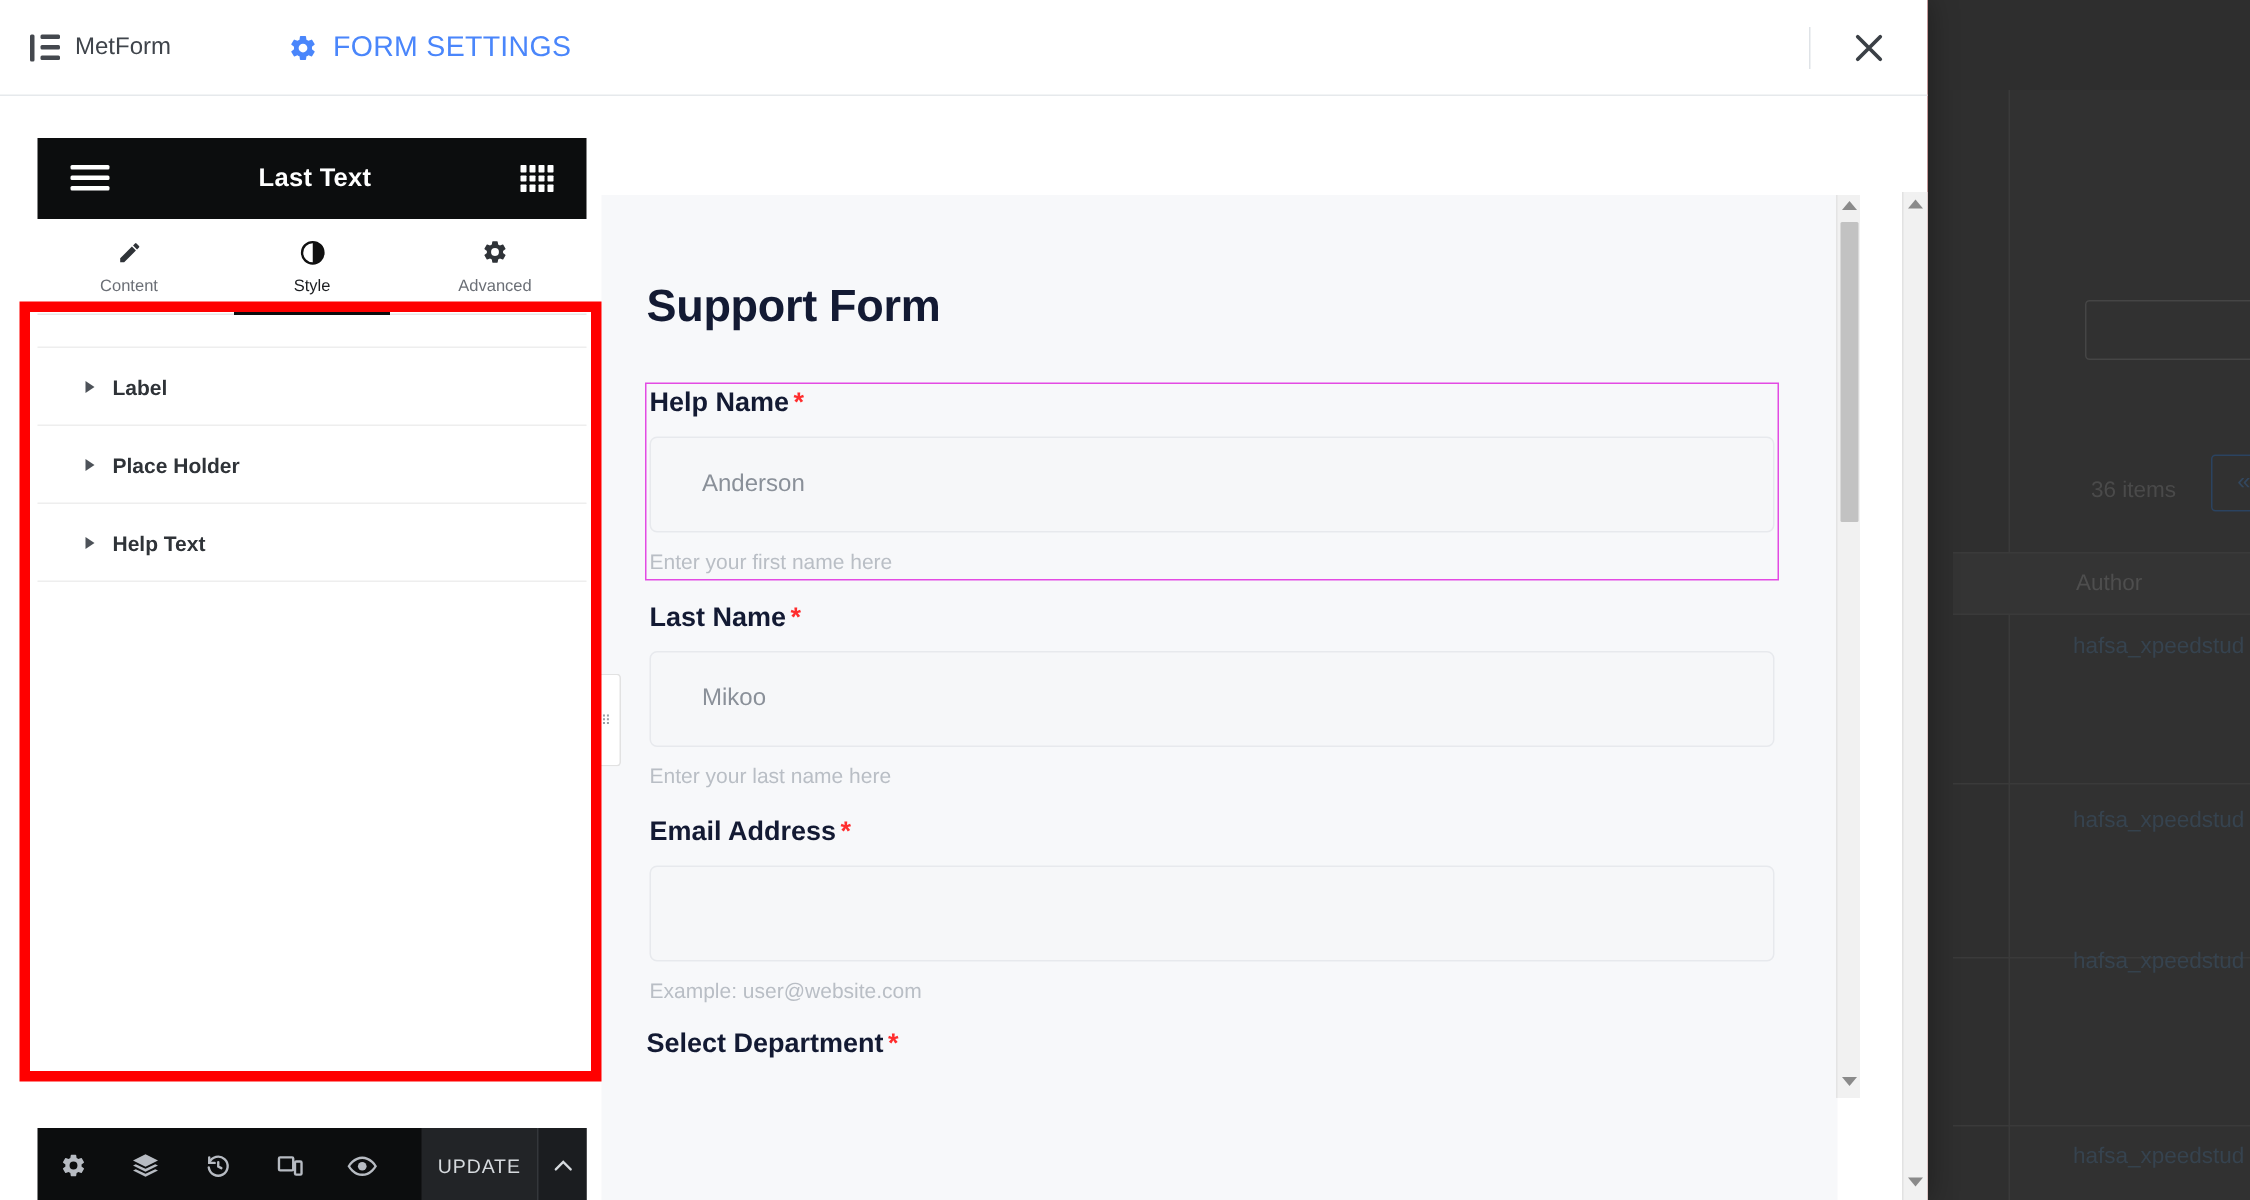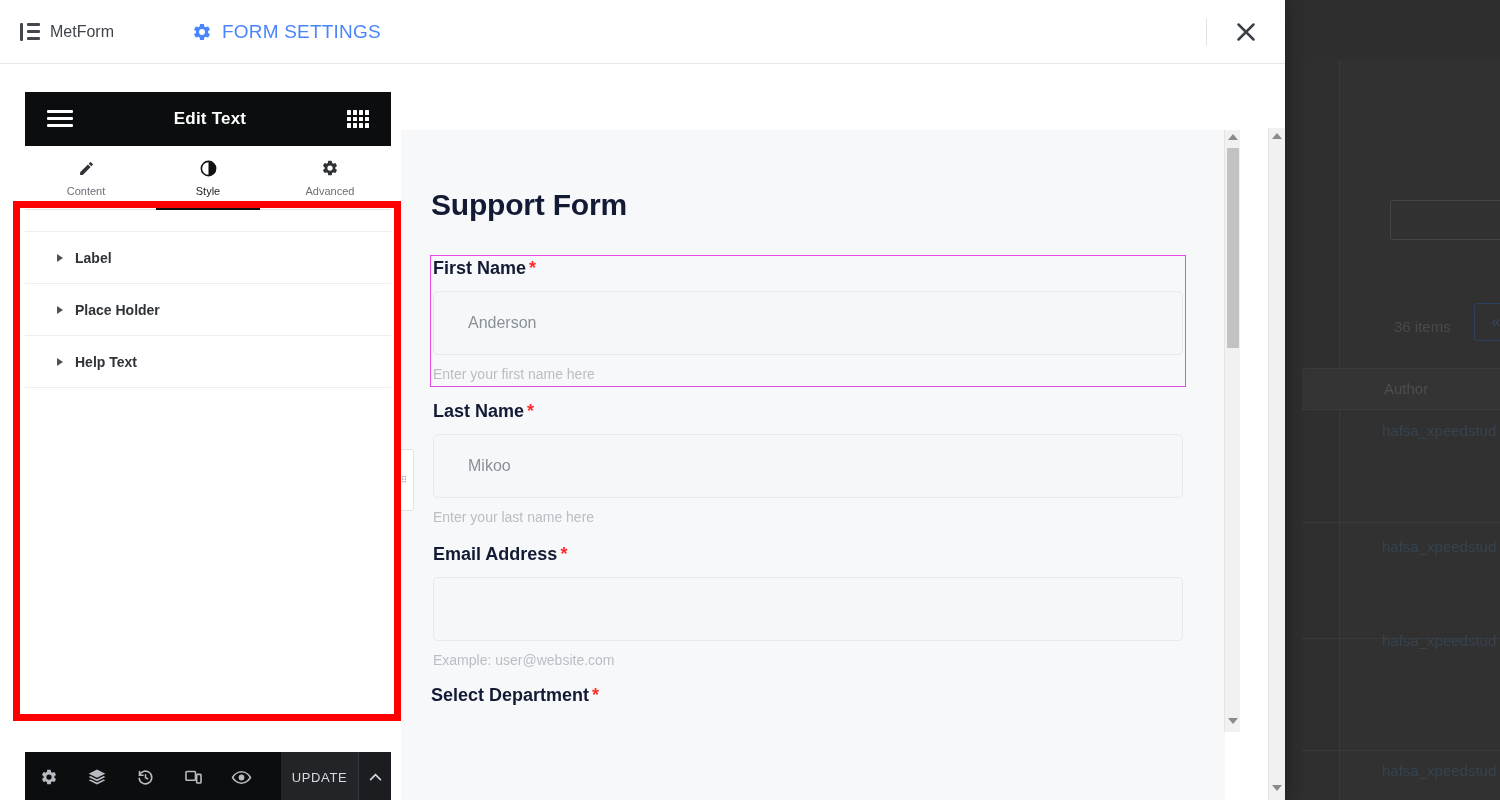--- a/index.html
+++ b/index.html
@@ -367,21 +367,21 @@
   </div>
 
   <div id="modal-body">
 
     <div id="preview">
       <div id="preview-inner">
         <div id="form-title">Support Form</div>
 
         <div class="field selected">
           <div class="f-label">
-            <span>First Name</span><span class="req">*</span>
+            <span>Help Name</span><span class="req">*</span>
           </div>
           <div class="f-input">Anderson</div>
           <div class="f-help">Enter your first name here</div>
         </div>
 
         <div class="field">
           <div class="f-label">
             <span>Last Name</span><span class="req">*</span>
           </div>
           <div class="f-input">Mikoo</div>
@@ -416,21 +416,21 @@
       <span class="dots">⠿</span>
     </div>
 
     <div id="editor-panel">
       <div id="panel-head">
         <div class="hamburger">
             <i></i>
             <i></i>
             <i></i>
           </div>
-        <div id="panel-title">Edit Text</div>
+        <div id="panel-title">Last Text</div>
         <div class="grid-icon">
           <span></span>
             <span></span>
             <span></span>
             <span></span>
           <span></span>
             <span></span>
             <span></span>
             <span></span>
           <span></span>

